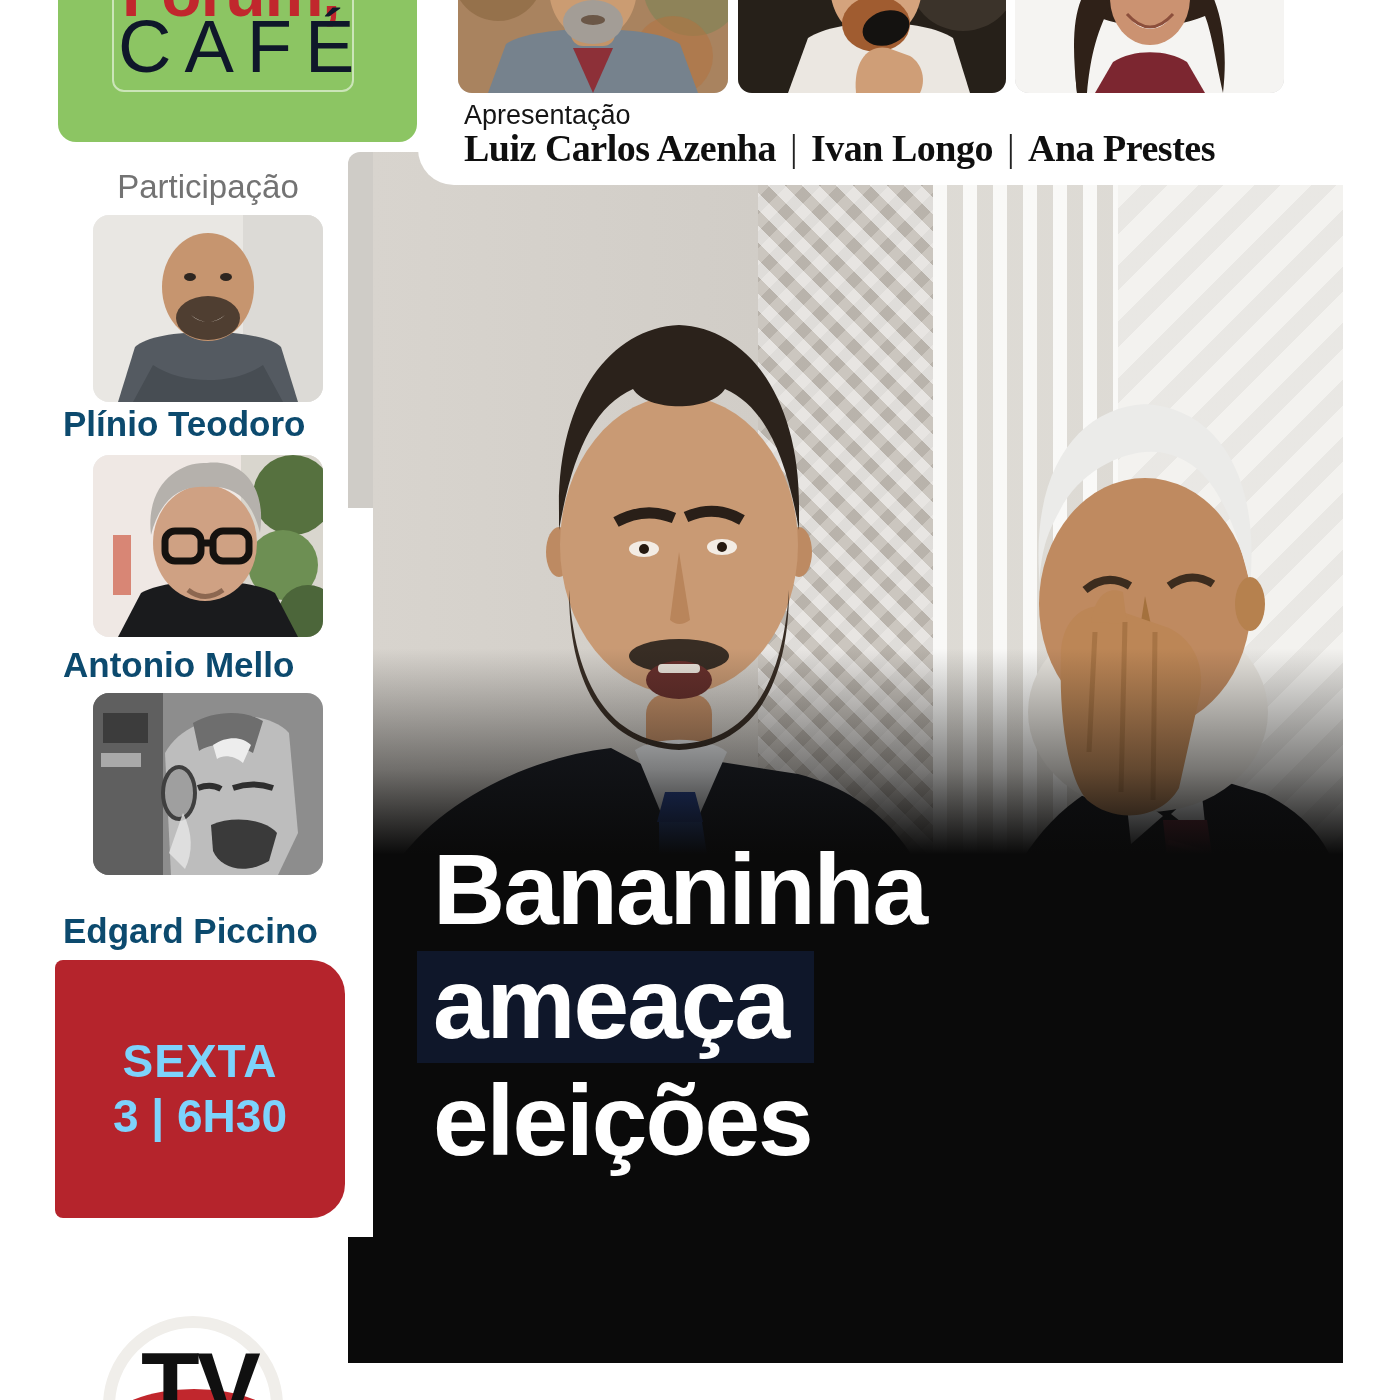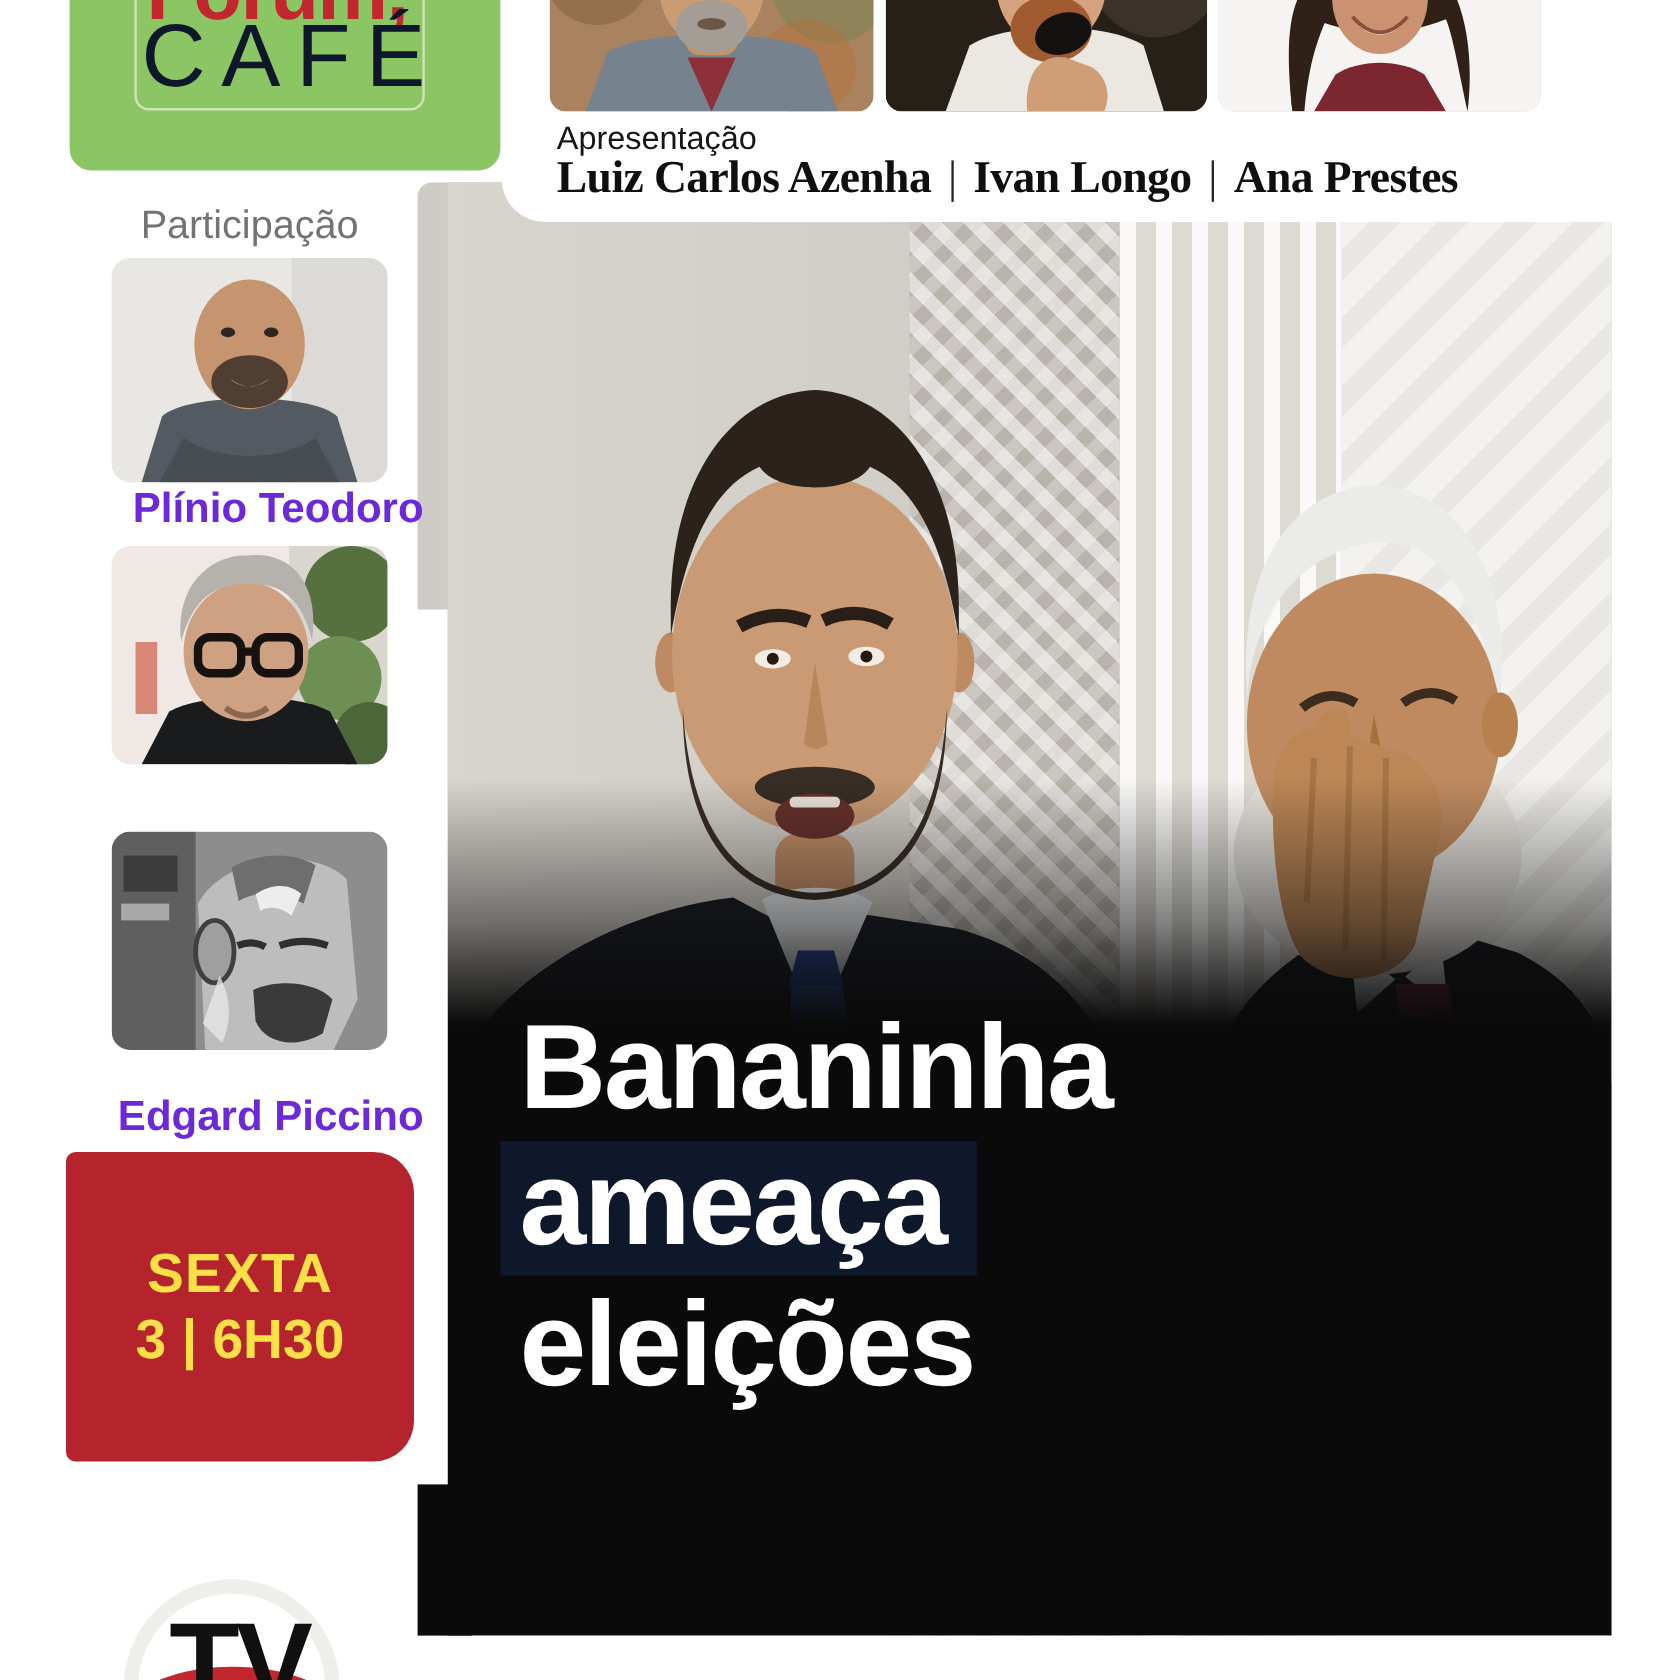--- a/index.html
+++ b/index.html
@@ -21,30 +21,30 @@
 
   
   .participacao-label{position:absolute;left:93px;top:168px;width:230px;text-align:center;
     font-size:33px;color:#737373;z-index:5;}
   .part-photo{position:absolute;left:93px;width:230px;border-radius:16px;overflow:hidden;
     z-index:5;background:#eee;}
   .part-photo svg{display:block;width:100%;height:100%;}
   #part-photo-1{top:215px;height:187px;}
   #part-photo-2{top:455px;height:182px;}
   #part-photo-3{top:693px;height:182px;}
-  .part-name{position:absolute;left:63px;width:290px;text-align:right;font-size:35px;
-    font-weight:bold;color:#6d28d9;z-index:5;white-space:nowrap;}
+  .part-name{position:absolute;left:63px;width:290px;text-align:left;font-size:35px;
+    font-weight:bold;color:#0c4a6e;z-index:5;white-space:nowrap;}
   #part-name-1{top:404px;}
   #part-name-2{top:645px;}
   #part-name-3{top:884px;margin-top:27px;}
 
   
   .schedule{position:absolute;left:55px;top:960px;width:290px;height:258px;background:#b5242c;
     border-radius:8px 34px 34px 8px;display:flex;flex-direction:column;align-items:center;
-    justify-content:center;color:#fde047;font-weight:bold;z-index:7;}
+    justify-content:center;color:#7dd3fc;font-weight:bold;z-index:7;}
   .schedule-day{font-size:46px;line-height:55px;letter-spacing:1px;}
   .schedule-time{font-size:46px;line-height:55px;}
 
   
   .tv-circle{position:absolute;left:103px;top:1316px;width:180px;height:180px;
     border:12px solid #f0eeea;border-radius:50%;background:#fff;z-index:6;}
   .tv-label{position:absolute;left:141px;top:1332px;font-size:96px;font-weight:bold;
     color:#101010;letter-spacing:-3px;z-index:8;}
   .tv-swoosh{position:absolute;left:110px;top:1389px;width:168px;height:70px;
     background:#c1272d;border-radius:50%;z-index:7;}
@@ -243,20 +243,21 @@
       <rect x="20" y="80" width="18" height="60" fill="#c8452c" opacity=".6"></rect>
       <path d="M25,182 L48,138 C75,122 155,122 182,138 L205,182 Z" fill="#1a1b1d"></path>
       <ellipse cx="112" cy="88" rx="52" ry="58" fill="#cfa183"></ellipse>
       <path d="M58,80 C52,28 88,6 114,8 C148,4 174,30 167,78 C158,42 140,30 113,32 C84,30 66,48 58,80 Z" fill="#b5b1ac"></path>
       <rect x="72" y="76" width="36" height="30" rx="10" fill="none" stroke="#15120f" stroke-width="7"></rect>
       <rect x="120" y="76" width="36" height="30" rx="10" fill="none" stroke="#15120f" stroke-width="7"></rect>
       <line x1="108" y1="88" x2="120" y2="88" stroke="#15120f" stroke-width="7"></line>
       <path d="M95,135 Q112,148 130,135" stroke="#8c6750" stroke-width="5" fill="none"></path>
     </svg>
   </div>
+  <div class="part-name" id="part-name-2">Antonio Mello</div>
 
   <div class="part-photo" id="part-photo-3">
     <svg viewBox="0 0 230 182" preserveAspectRatio="none">
       <rect width="230" height="182" fill="#8d8d8d"></rect>
       <rect x="0" width="70" height="182" fill="#5f5f5f"></rect>
       <rect x="10" y="20" width="45" height="30" fill="#3c3c3c"></rect>
       <rect x="8" y="60" width="40" height="14" fill="#c9c9c9" opacity=".7"></rect>
       <path d="M78,182 L72,60 C95,18 170,12 196,40 L205,140 L185,182 Z" fill="#bdbdbd"></path>
       <path d="M100,30 C120,18 150,16 170,28 L160,60 C140,48 118,50 106,58 Z" fill="#6e6e6e"></path>
       <ellipse cx="86" cy="100" rx="16" ry="26" fill="#9f9f9f" stroke="#3f3f3f" stroke-width="4"></ellipse>

